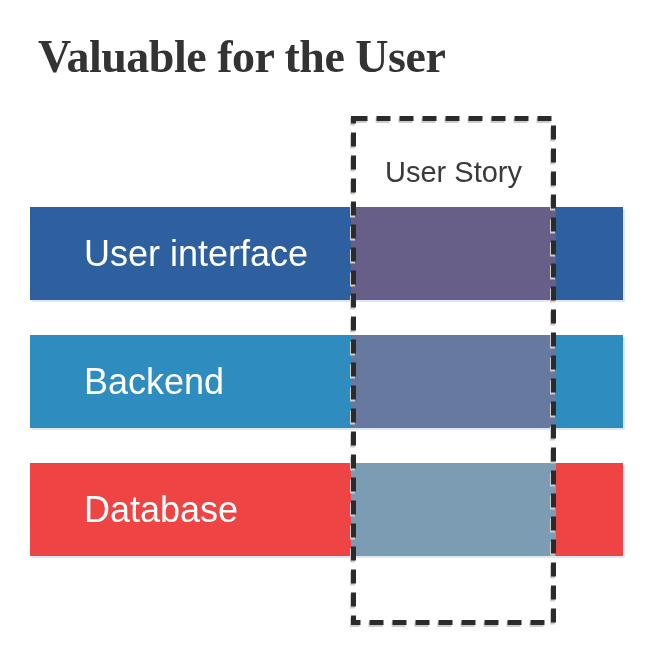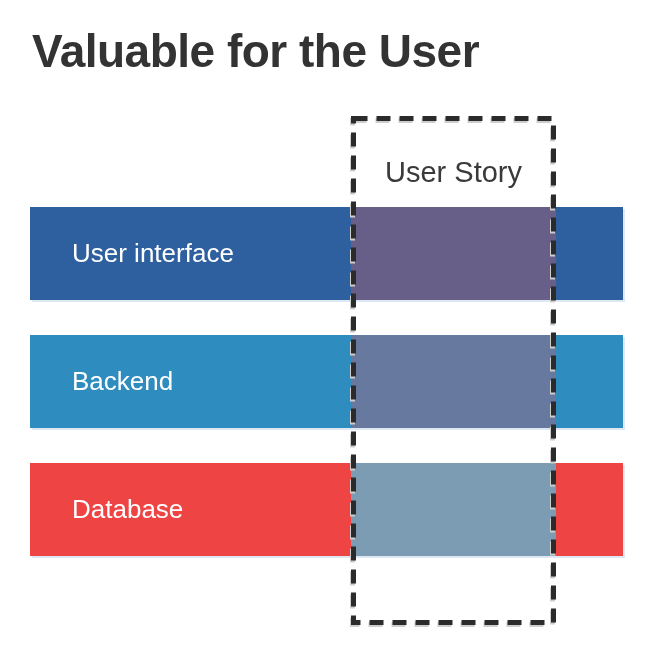--- a/index.html
+++ b/index.html
@@ -12,46 +12,48 @@
     position: relative;
     width: 647px;
     height: 654px;
     background: #ffffff;
     overflow: hidden;
   }
   .page-title {
     position: absolute;
     left: 32px;
     top: 24px;
-    margin: 0;
+    margin: 6px;
     font-size: 46px;
     font-weight: 700;
     letter-spacing: -0.5px;
     color: #333333;
     white-space: nowrap;
+    font-family: Liberation Serif, serif;
   }
   .layer-bar {
     position: absolute;
     left: 30px;
     width: 593px;
     height: 93px;
     display: flex;
     align-items: center;
     box-shadow: 2px 2px 0 rgba(195, 214, 235, 0.55);
   }
   .layer-bar.bar-0 { top: 207px; }
   .layer-bar.bar-1 { top: 335px; }
   .layer-bar.bar-2 { top: 463px; }
   .layer-label {
     position: relative;
     z-index: 2;
     padding-left: 42px;
-    font-size: 26px;
+    font-size: 36px;
     color: #ffffff;
     white-space: nowrap;
+    margin-left: 12px;
   }
   .overlap {
     position: absolute;
     left: 321px;   
     top: 0;
     width: 205px;
     height: 93px;
     z-index: 1;
   }
   .user-story-box {

